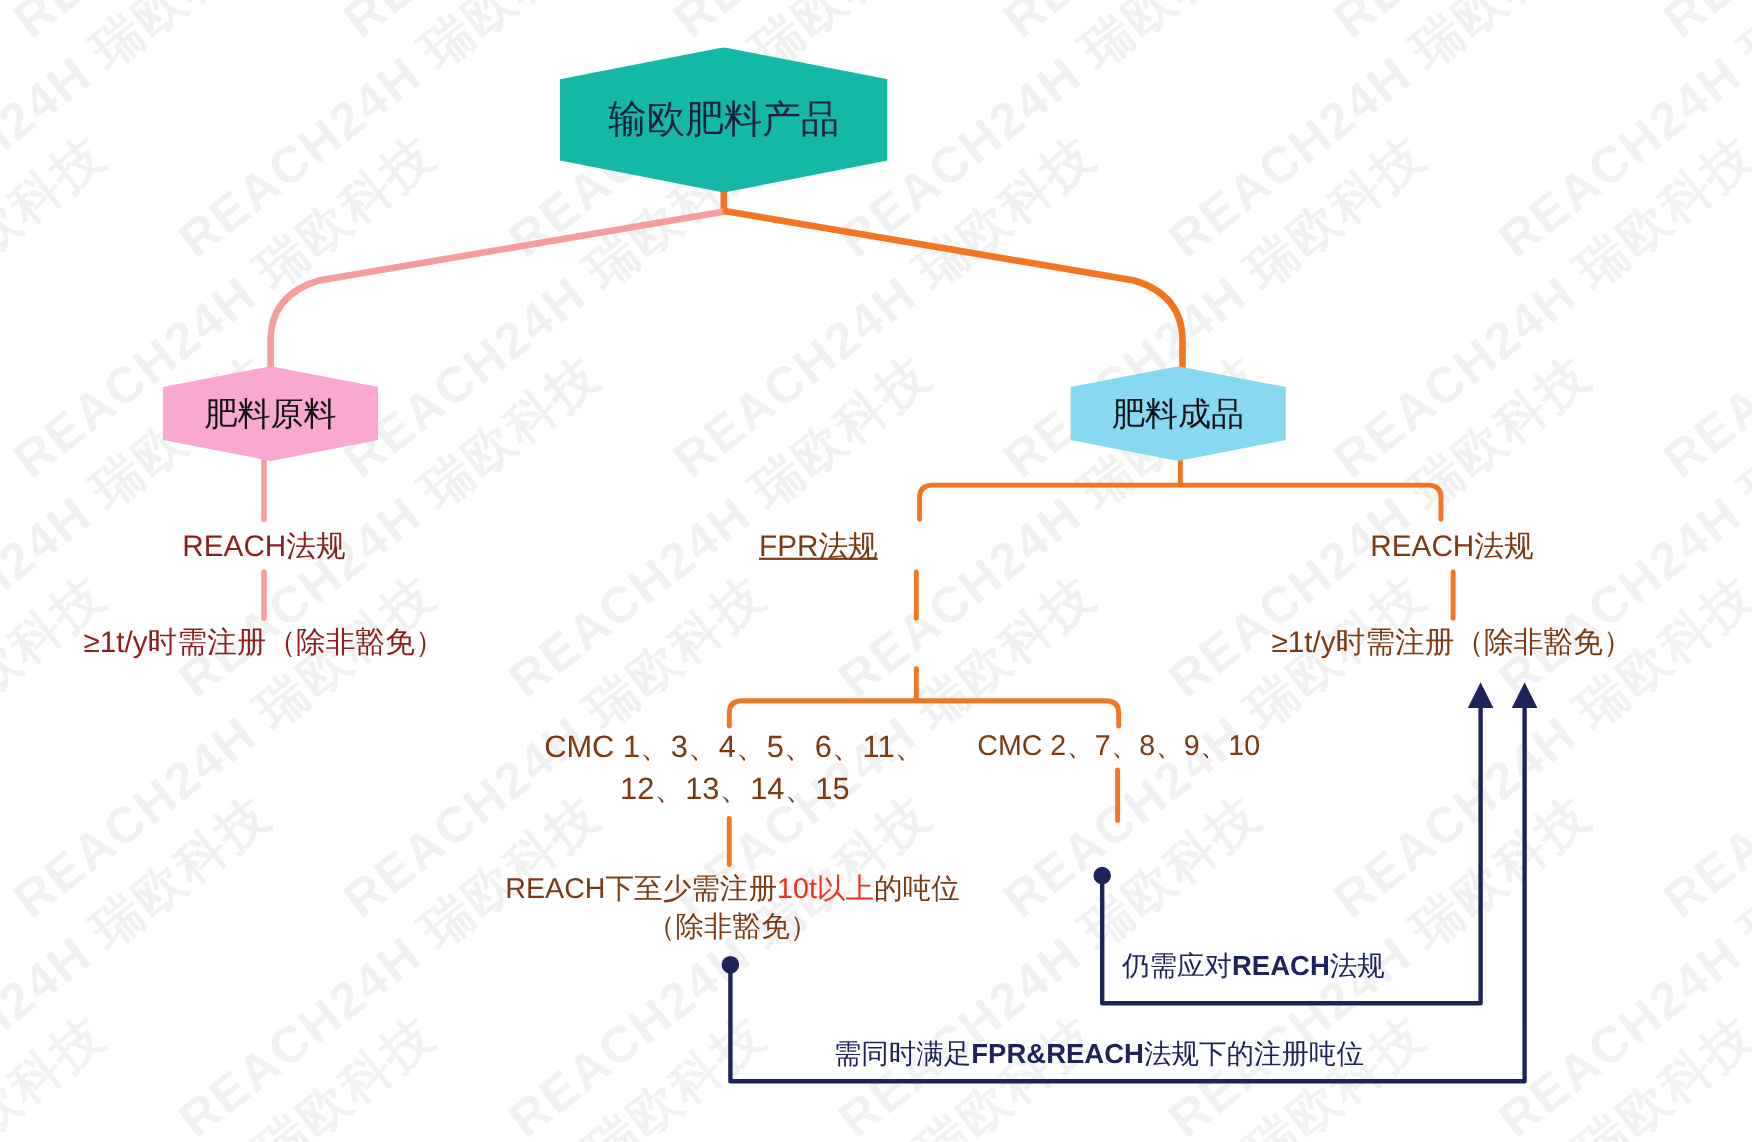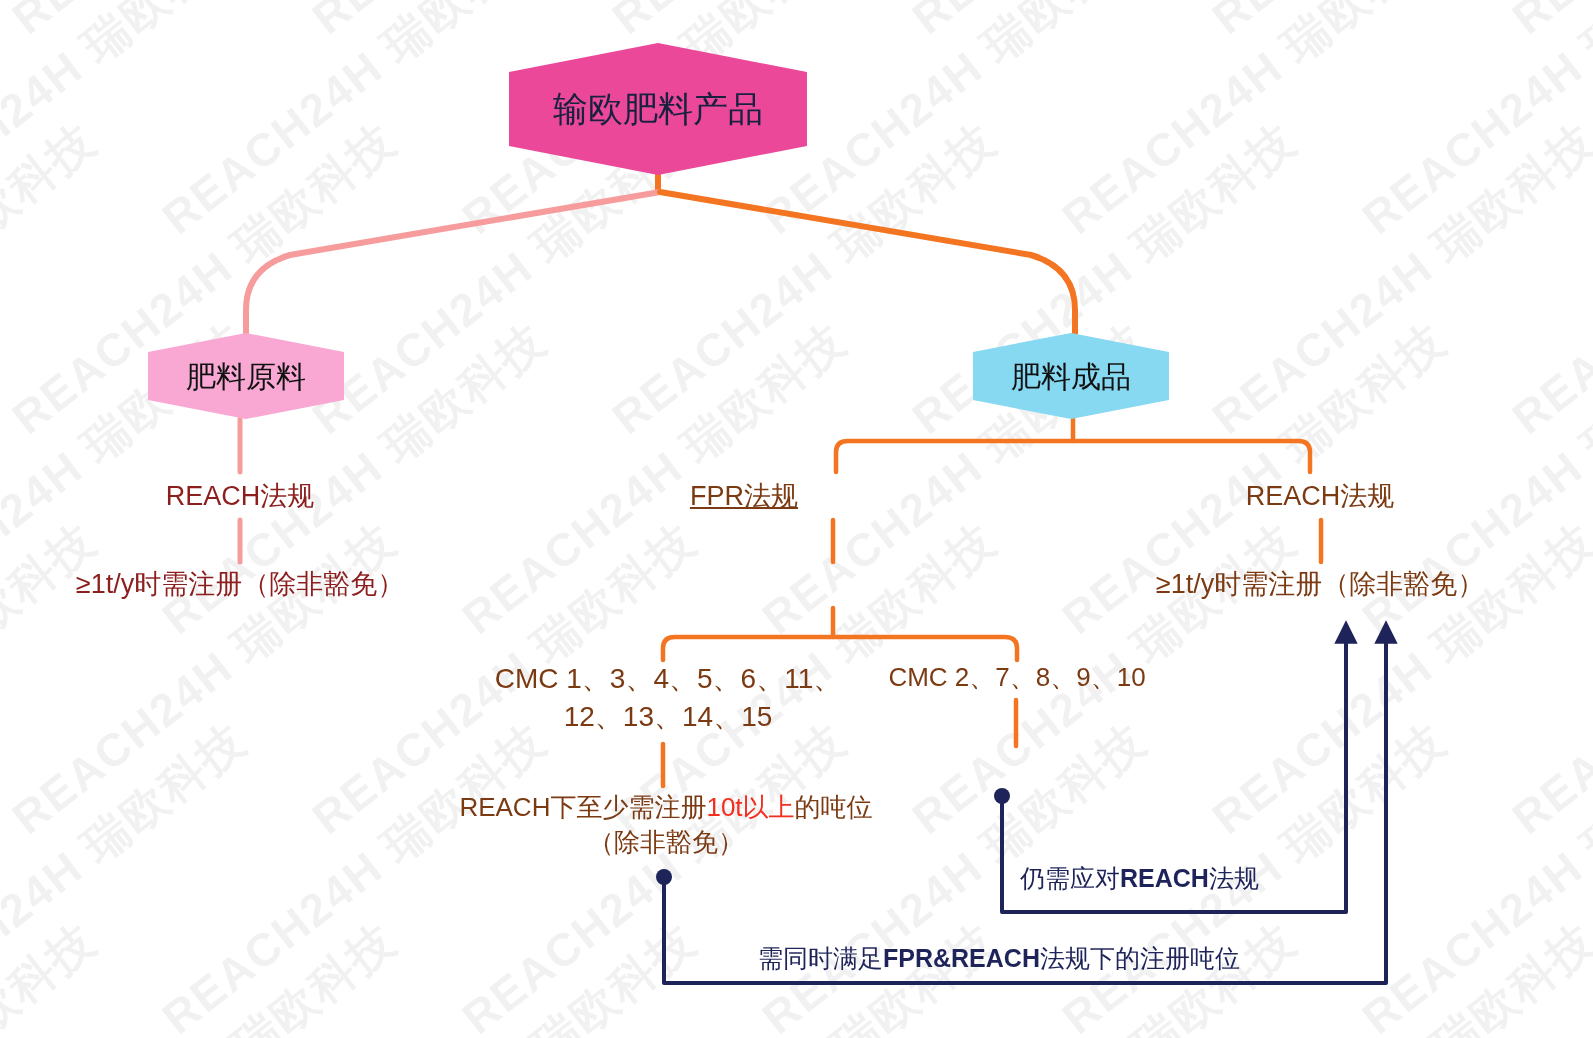--- a/index.html
+++ b/index.html
@@ -42,21 +42,21 @@
     display:flex;align-items:center;justify-content:center;
     color:#18213f;
     z-index:3;
     text-align:center;
     line-height:1.1;
     -webkit-clip-path:polygon(0% 22%, 50% 0%, 100% 22%, 100% 78%, 50% 100%, 0% 78%);
     clip-path:polygon(0% 22%, 50% 0%, 100% 22%, 100% 78%, 50% 100%, 0% 78%);
   }
   #node-root{
     left:509px;top:43px;width:298px;height:132px;
-    background:#ec4899;
+    background:#14b8a6;
     font-size:35px;
   }
   #node-raw{
     left:148px;top:333px;width:196px;height:86px;
     background:#f9a8d4;
     font-size:30px;
     color:#111;
   }
   #node-finished{
     left:973px;top:333px;width:196px;height:86px;

